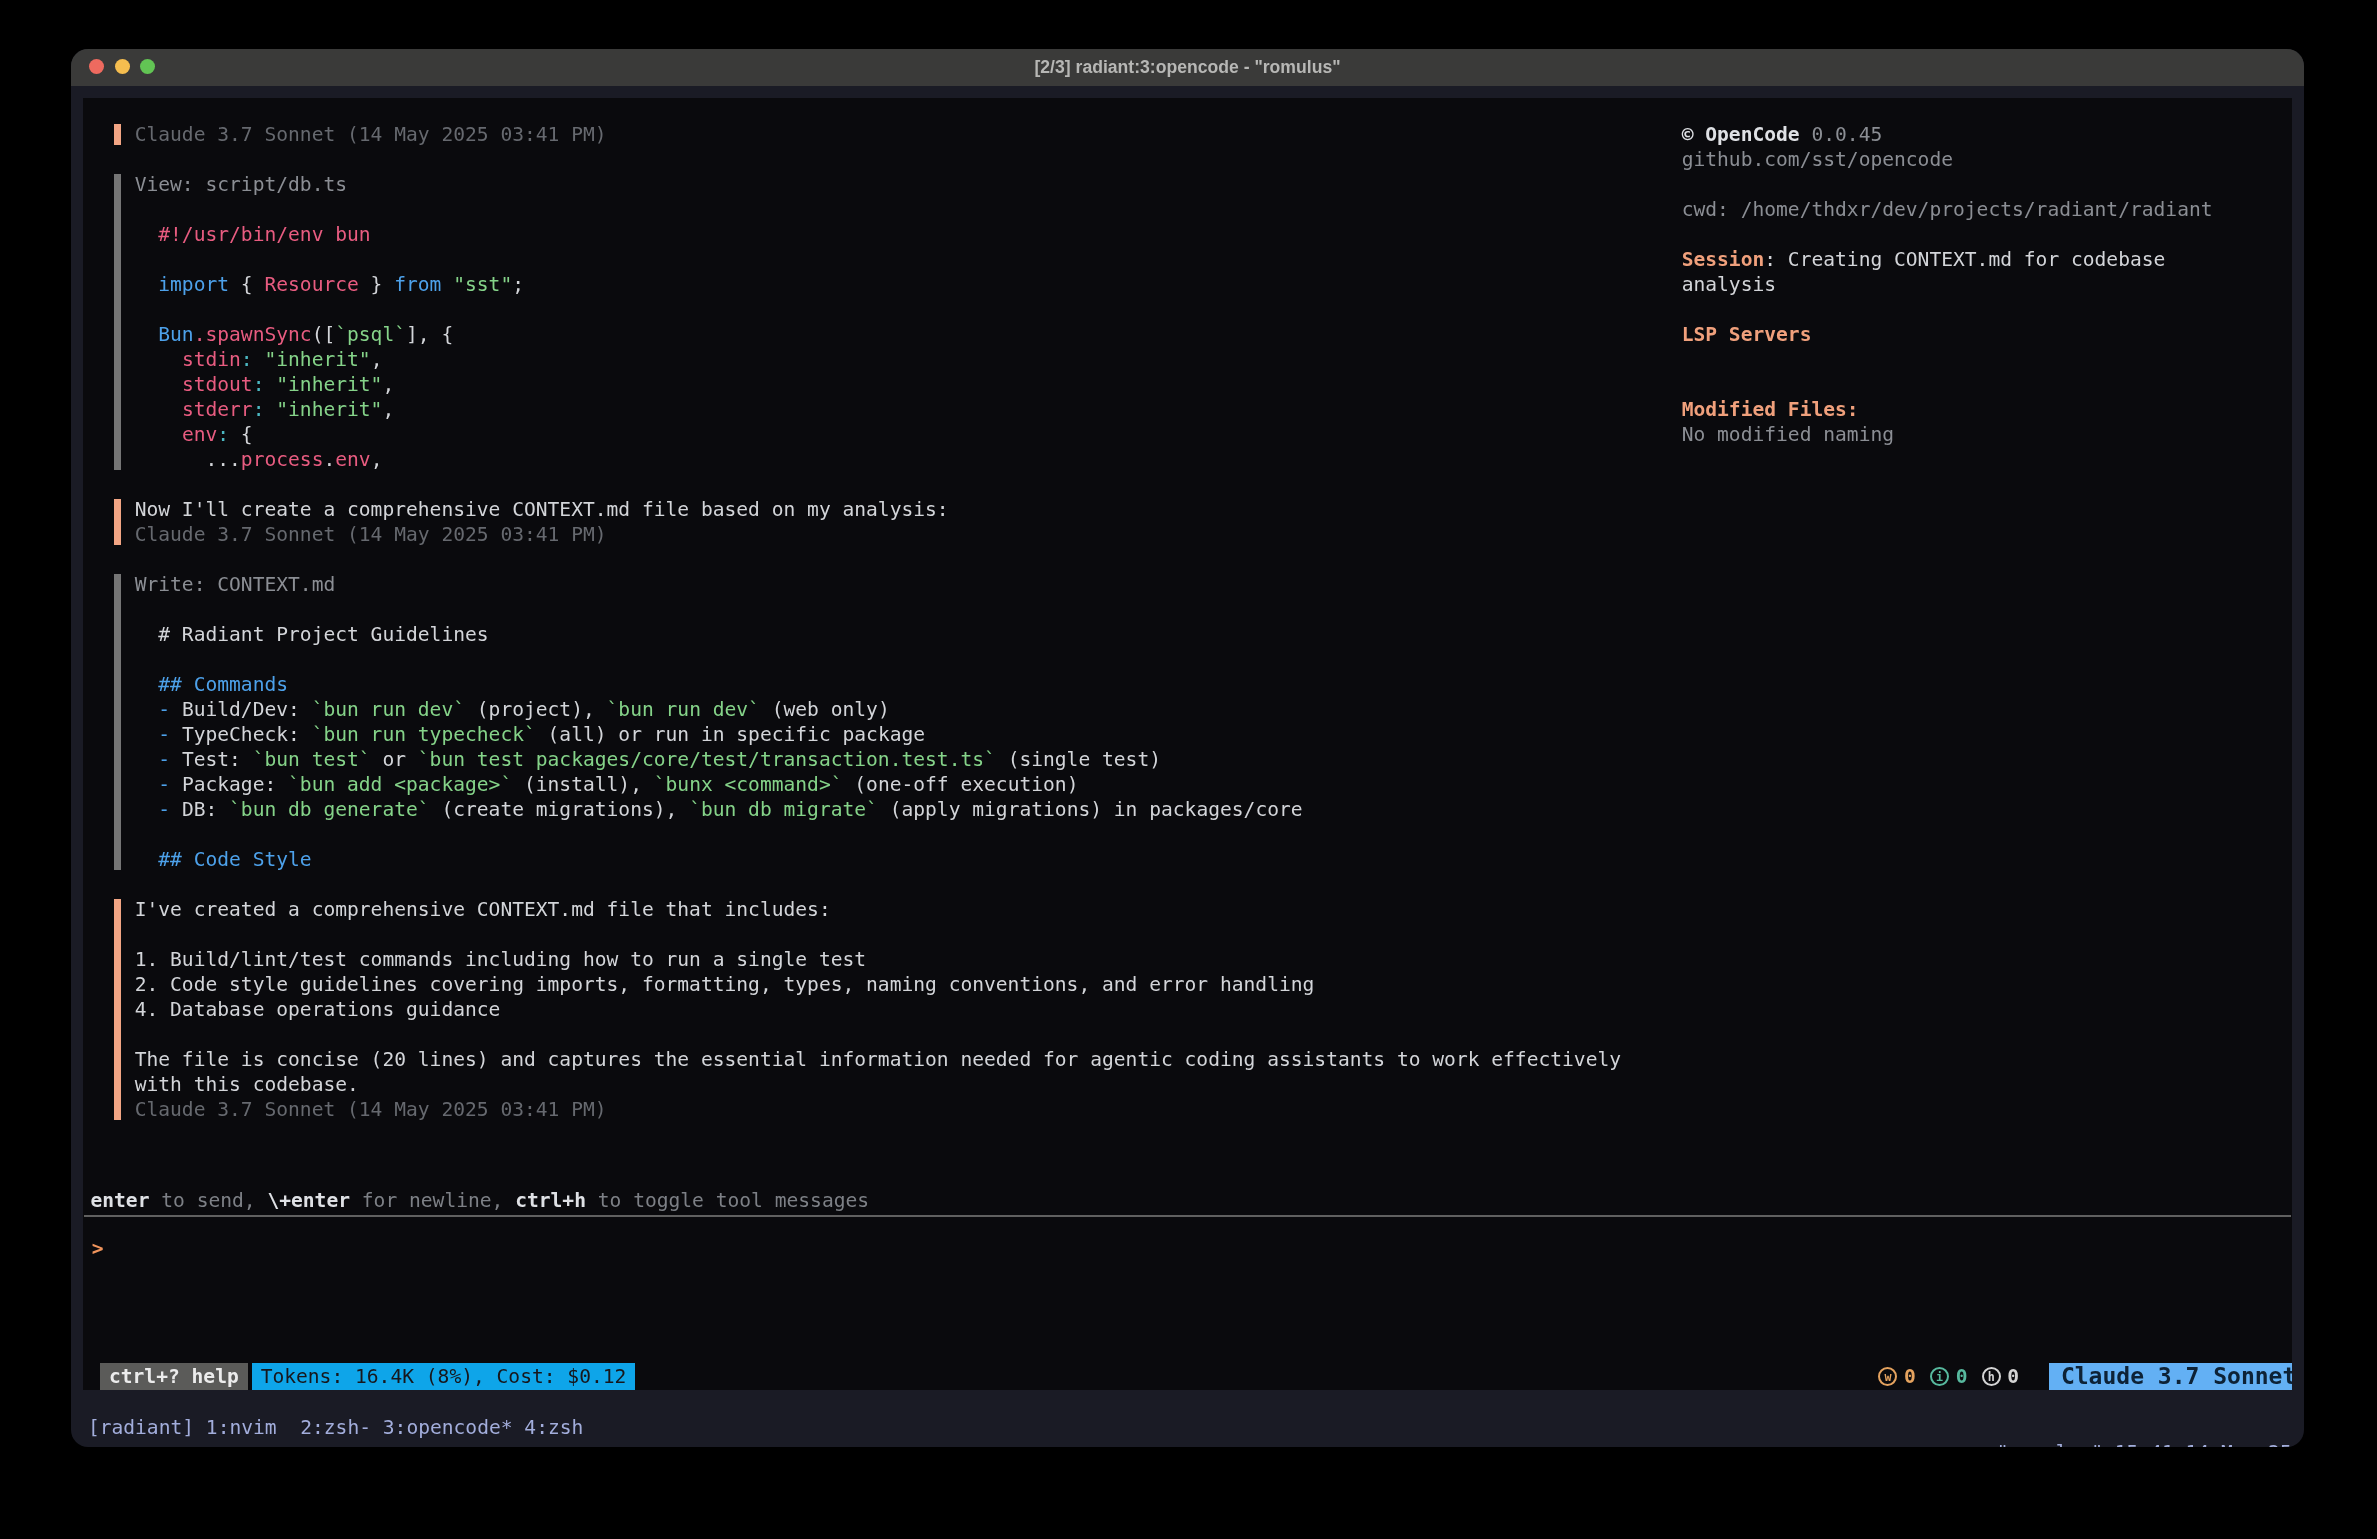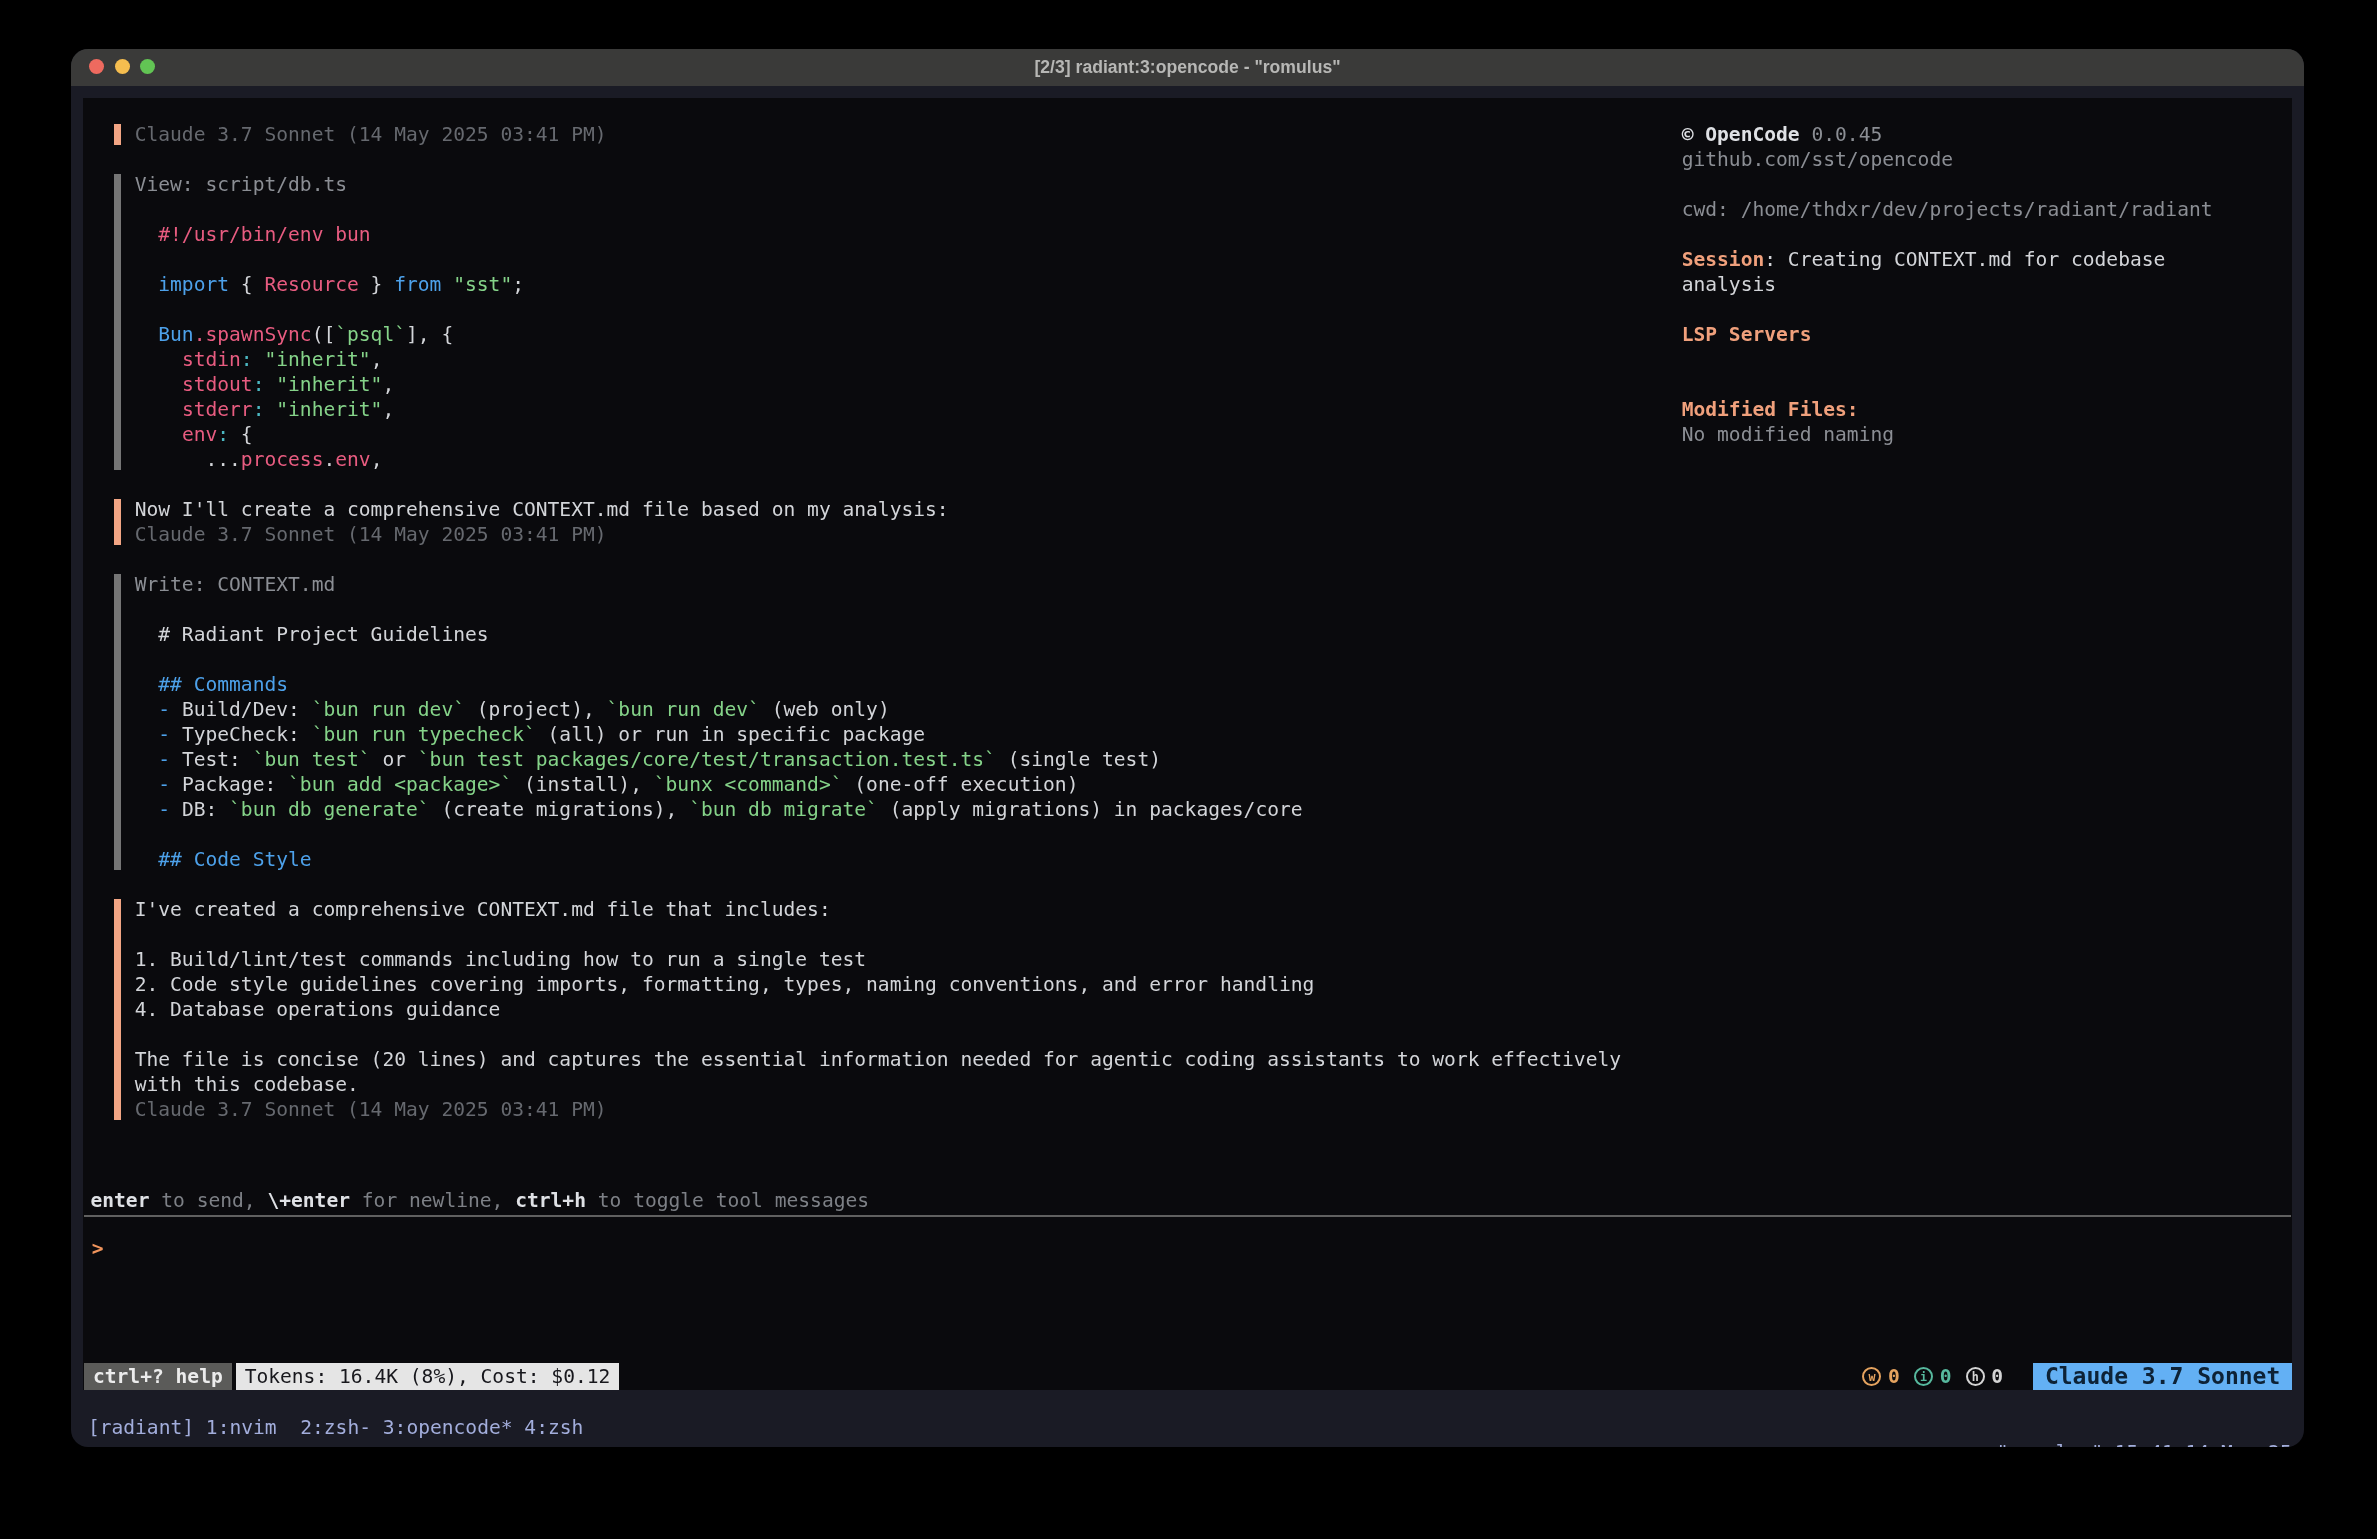--- a/index.html
+++ b/index.html
@@ -31,24 +31,24 @@
   .accent.orange{background:#f2a584;}
   .accent.gray{background:#757575;}
   
   #right-panel{position:absolute;left:1599px;top:23.5px;width:610px;}
   
   #hint-line{position:absolute;left:7.8px;top:1090px;}
   #divider{position:absolute;left:1.3px;top:1117px;width:2207px;height:2px;background:#606060;}
   #prompt-line{position:absolute;left:9px;top:1138px;width:2186px;color:#f0945c;font-weight:bold;}
   
   #status-bar{position:absolute;left:1.3px;bottom:0;width:2208px;height:27px;
-              display:flex;align-items:center;}
+              display:flex;align-items:center;padding-left:16px;}
   .chip{height:27px;line-height:27px;font-size:19.6px;padding:0 9px;white-space:pre;}
   #chip-help{background:#5b5b59;color:#ececec;font-weight:bold;}
-  #chip-tokens{background:#e5e5e5;color:#17171c;margin-left:3.9px;}
+  #chip-tokens{background:#0ea5e9;color:#17171c;margin-left:3.9px;}
   #status-right{margin-left:auto;display:flex;align-items:center;}
   .counter{display:flex;align-items:center;margin-right:14.4px;}
   .circ{display:inline-flex;align-items:center;justify-content:center;
         width:19px;height:19px;border-radius:50%;border:2px solid;box-sizing:border-box;
         font-size:11.7px;font-weight:bold;margin-right:6.5px;}
   .cnum{font-size:19.6px;font-weight:bold;}
   #model-badge{background:#63b0f4;color:#0d2236;font-weight:bold;height:27px;
                line-height:27px;font-size:23px;padding:0 11.7px;margin-left:15.7px;white-space:pre;}
   
   #tmux-bar{position:absolute;left:11.7px;top:1341px;width:2209px;height:25px;

